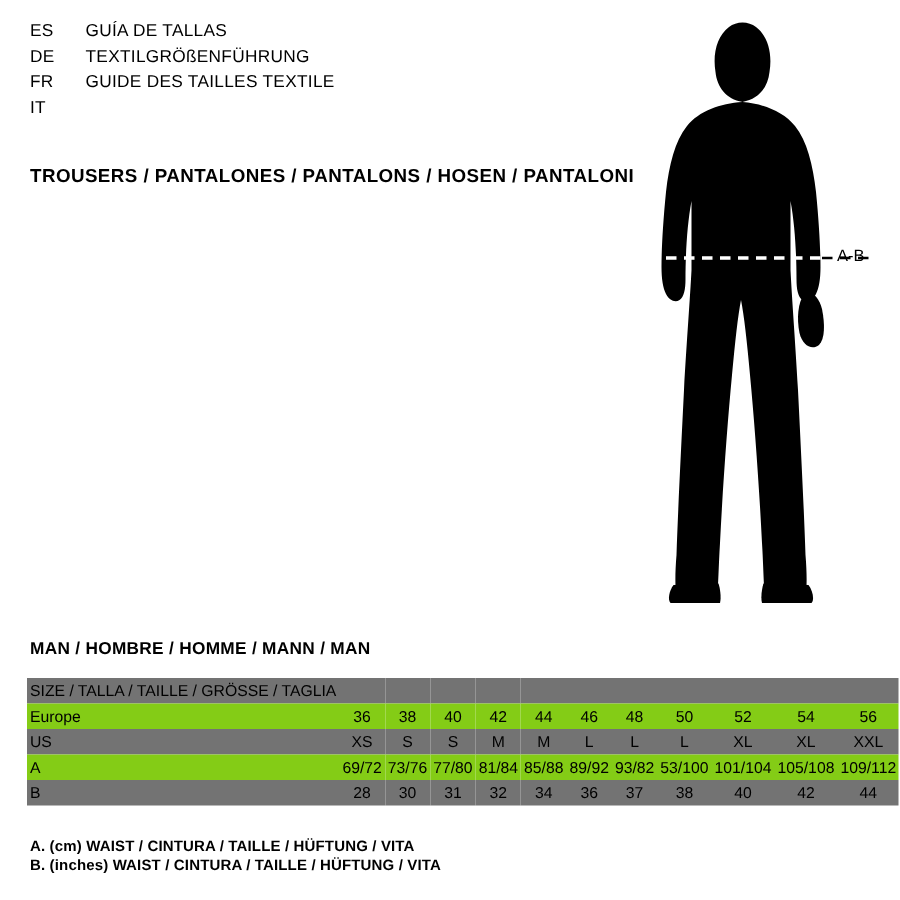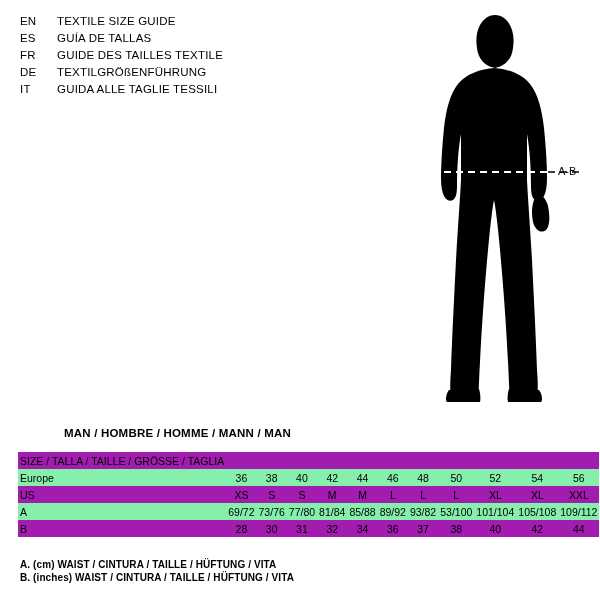--- a/index.html
+++ b/index.html
@@ -77,41 +77,40 @@
   }
 
   
   .man-title {
     position: absolute;
     left: 20px;
     top: 427px;
     font-size: 11.5px;
     font-weight: bold;
     letter-spacing: 0.2px;
-    margin-left: 44px;
   }
   table.size-table {
     position: absolute;
     left: 18px;
     top: 452px;
     width: 564px;
     border-collapse: collapse;
     font-size: 10.5px;
   }
   table.size-table td {
     padding: 1px 2px 1px 2px;
     height: 15px;
     vertical-align: middle;
     white-space: nowrap;
   }
   tr.row-shaded td {
-    background: #a21caf;
+    background: #737373;
   }
   tr.row-plain td {
-    background: #86efac;
+    background: #84cc16;
   }
   td.label-cell {
     width: 92px;
     padding-left: 2px;
   }
   td.val-cell {
     width: 39px;
     text-align: center;
     margin-left: 20px;
   }
@@ -129,41 +128,37 @@
     font-weight: bold;
   }
 </style>
 </head>
 <body>
 
 <div class="page">
 
   <div class="lang-block">
     <div class="lang-row">
-      <span class="lang-code">EN</span>
-      <span class="lang-text">TEXTILE SIZE GUIDE</span>
-    </div>
-    <div class="lang-row">
       <span class="lang-code">ES</span>
       <span class="lang-text">GUÍA DE TALLAS</span>
     </div>
     <div class="lang-row">
+      <span class="lang-code">DE</span>
+      <span class="lang-text">TEXTILGRÖßENFÜHRUNG</span>
+    </div>
+    <div class="lang-row">
       <span class="lang-code">FR</span>
       <span class="lang-text">GUIDE DES TAILLES TEXTILE</span>
     </div>
     <div class="lang-row">
-      <span class="lang-code">DE</span>
-      <span class="lang-text">TEXTILGRÖßENFÜHRUNG</span>
-    </div>
-    <div class="lang-row">
       <span class="lang-code">IT</span>
-      <span class="lang-text">GUIDA ALLE TAGLIE TESSILI</span>
     </div>
   </div>
 
+  <div class="section-title">TROUSERS / PANTALONES / PANTALONS / HOSEN / PANTALONI</div>
 
   <div class="figure-wrap">
     <svg class="figure-svg" width="200" height="400" viewBox="0 0 200 400">
 
       <path fill="#000000" d="M86,8 C78,14 75,26 77,38 C78,48 84,56 95,58 C106,56 112,48 113,38 C115,26 112,14 104,8 C99,4 91,4 86,8 Z"></path>
 
       <path fill="#000000" d="
         M95,58
         C80,59 66,64 58,74
         C50,84 46,100 44,118

